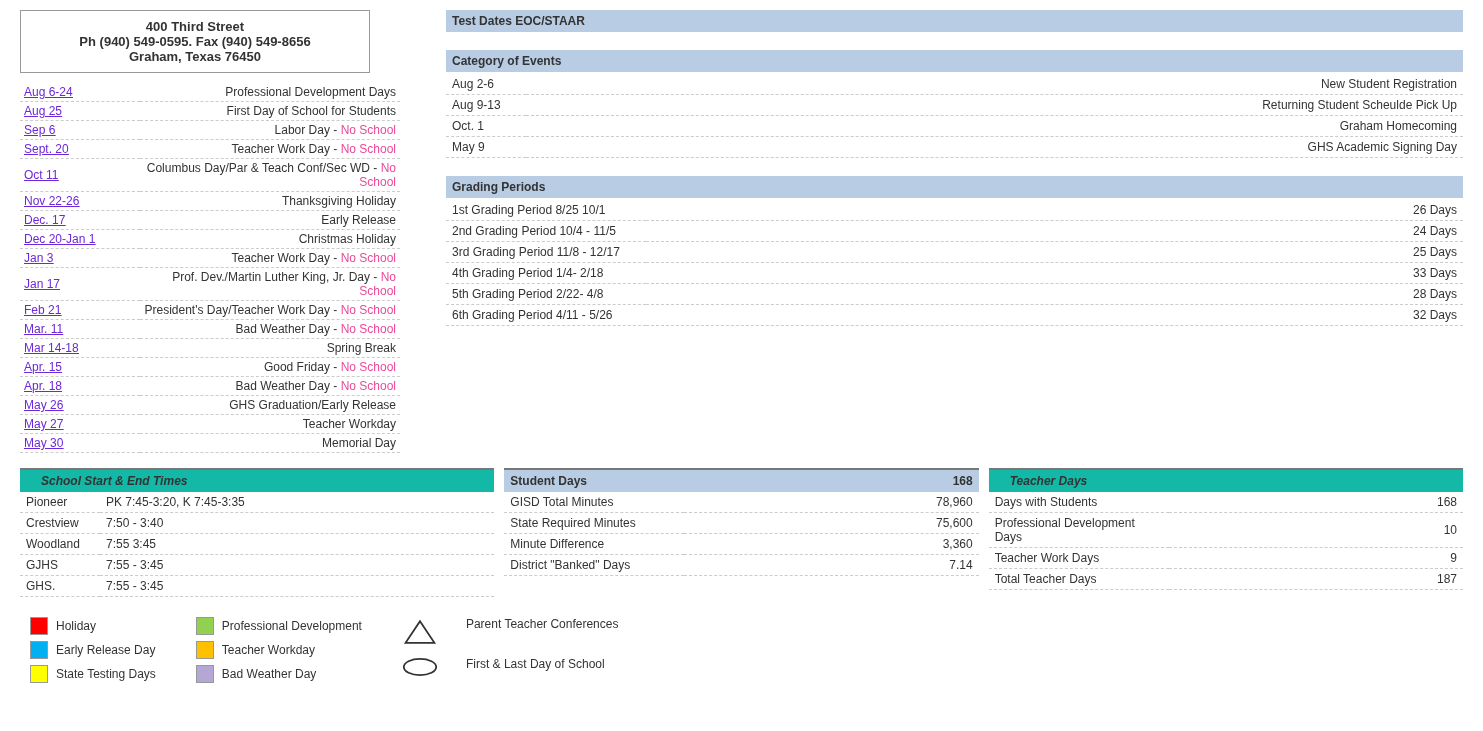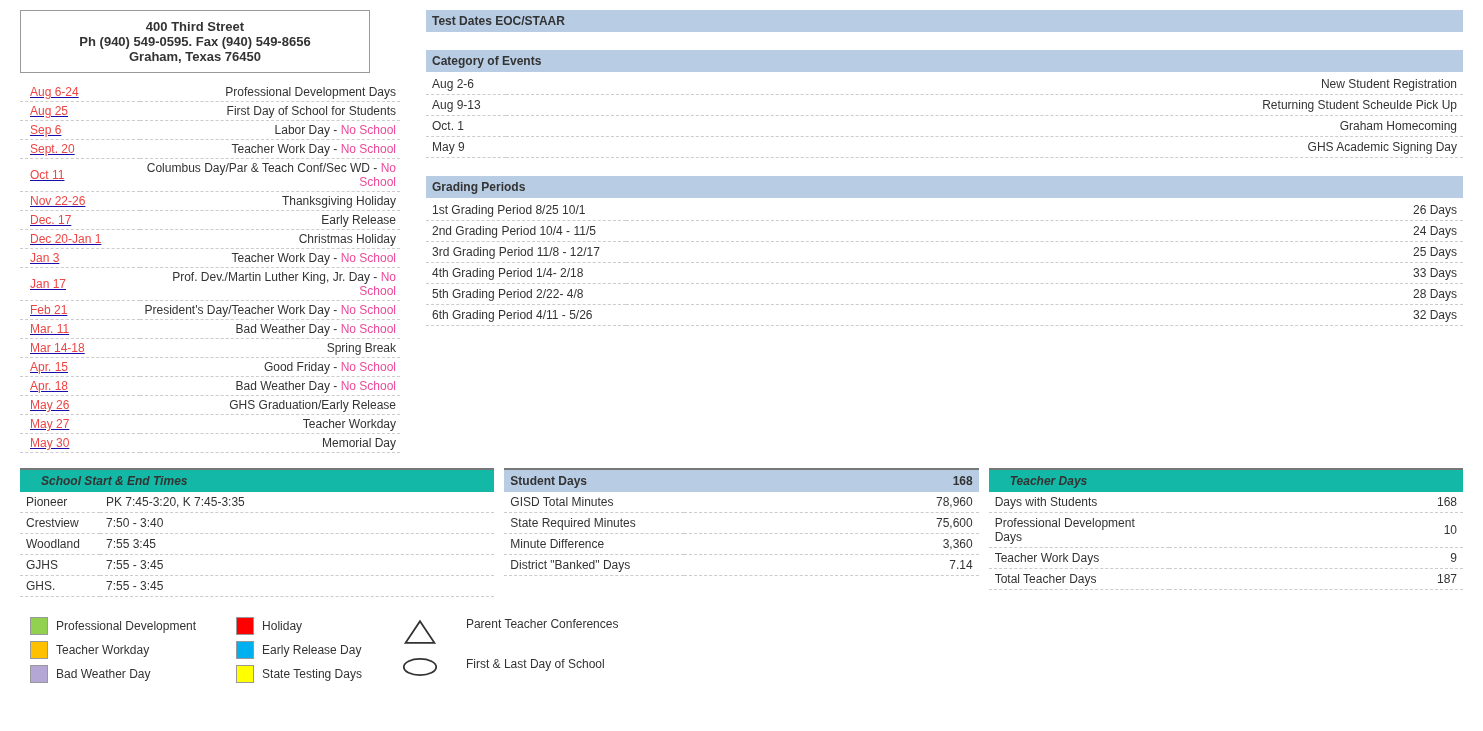--- a/index.html
+++ b/index.html
@@ -33,21 +33,21 @@
       display: flex;
       gap: 20px;
     }
 
     .left-col {
       width: 380px;
     }
 
     .right-col {
       flex: 1;
-      margin-left: 6px;
+      margin-left: 26px;
     }
 
     
     .dates-table {
       width: 100%;
       border-collapse: collapse;
     }
     .dates-table tr {
       border-bottom: 1px dashed #ccc;
     }
@@ -218,22 +218,22 @@
     }
 
     .right-col-section {
       margin-bottom: 10px;
     }
 
     .spacer { height: 8px; }
 
     
     .date-link {
-      color: #ef4444;
-      margin-left: 6px;
+      color: #6d28d9;
+      text-decoration: underline;
     }
   </style>
 </head>
 <body>
 
 <div class="main-container">
   <div class="top-layout">
 
     <div class="left-col">
       <div class="header-box">
@@ -464,46 +464,46 @@
             <tr>
               <td class="bt-label">Total Teacher Days</td>
               <td class="bt-value">187</td>
             </tr>
           </tbody>
       </table>
     </div>
   </div>
 
   <div class="legend-section">
+    <div class="legend-col" id="legend-col2">
+        <div class="legend-item">
+          <div class="legend-swatch" style="background:#ff0000; border:1px solid #999;"></div>
+          <span>Holiday</span>
+        </div>
+        <div class="legend-item">
+          <div class="legend-swatch" style="background:#00b0f0; border:1px solid #999;"></div>
+          <span>Early Release Day</span>
+        </div>
+        <div class="legend-item">
+          <div class="legend-swatch" style="background:#ffff00; border:1px solid #999;"></div>
+          <span>State Testing Days</span>
+        </div>
+      </div>
     <div class="legend-col" id="legend-col1">
         <div class="legend-item">
           <div class="legend-swatch" style="background:#92d050;"></div>
           <span>Professional Development</span>
         </div>
         <div class="legend-item">
           <div class="legend-swatch" style="background:#ffc000;"></div>
           <span>Teacher Workday</span>
         </div>
         <div class="legend-item">
           <div class="legend-swatch" style="background:#b4a7d6;"></div>
           <span>Bad Weather Day</span>
-        </div>
-      </div>
-    <div class="legend-col" id="legend-col2">
-        <div class="legend-item">
-          <div class="legend-swatch" style="background:#ff0000; border:1px solid #999;"></div>
-          <span>Holiday</span>
-        </div>
-        <div class="legend-item">
-          <div class="legend-swatch" style="background:#00b0f0; border:1px solid #999;"></div>
-          <span>Early Release Day</span>
-        </div>
-        <div class="legend-item">
-          <div class="legend-swatch" style="background:#ffff00; border:1px solid #999;"></div>
-          <span>State Testing Days</span>
         </div>
       </div>
     <div class="legend-symbol-col" id="legend-col3">
         <div class="legend-symbol-item">
       <svg class="triangle-symbol" viewBox="0 0 40 32">
         <polygon points="20,4 36,28 4,28" fill="none" stroke="#333" stroke-width="2"></polygon>
       </svg>
       <span>Parent Teacher Conferences</span>
         </div>
         <div class="legend-symbol-item">

